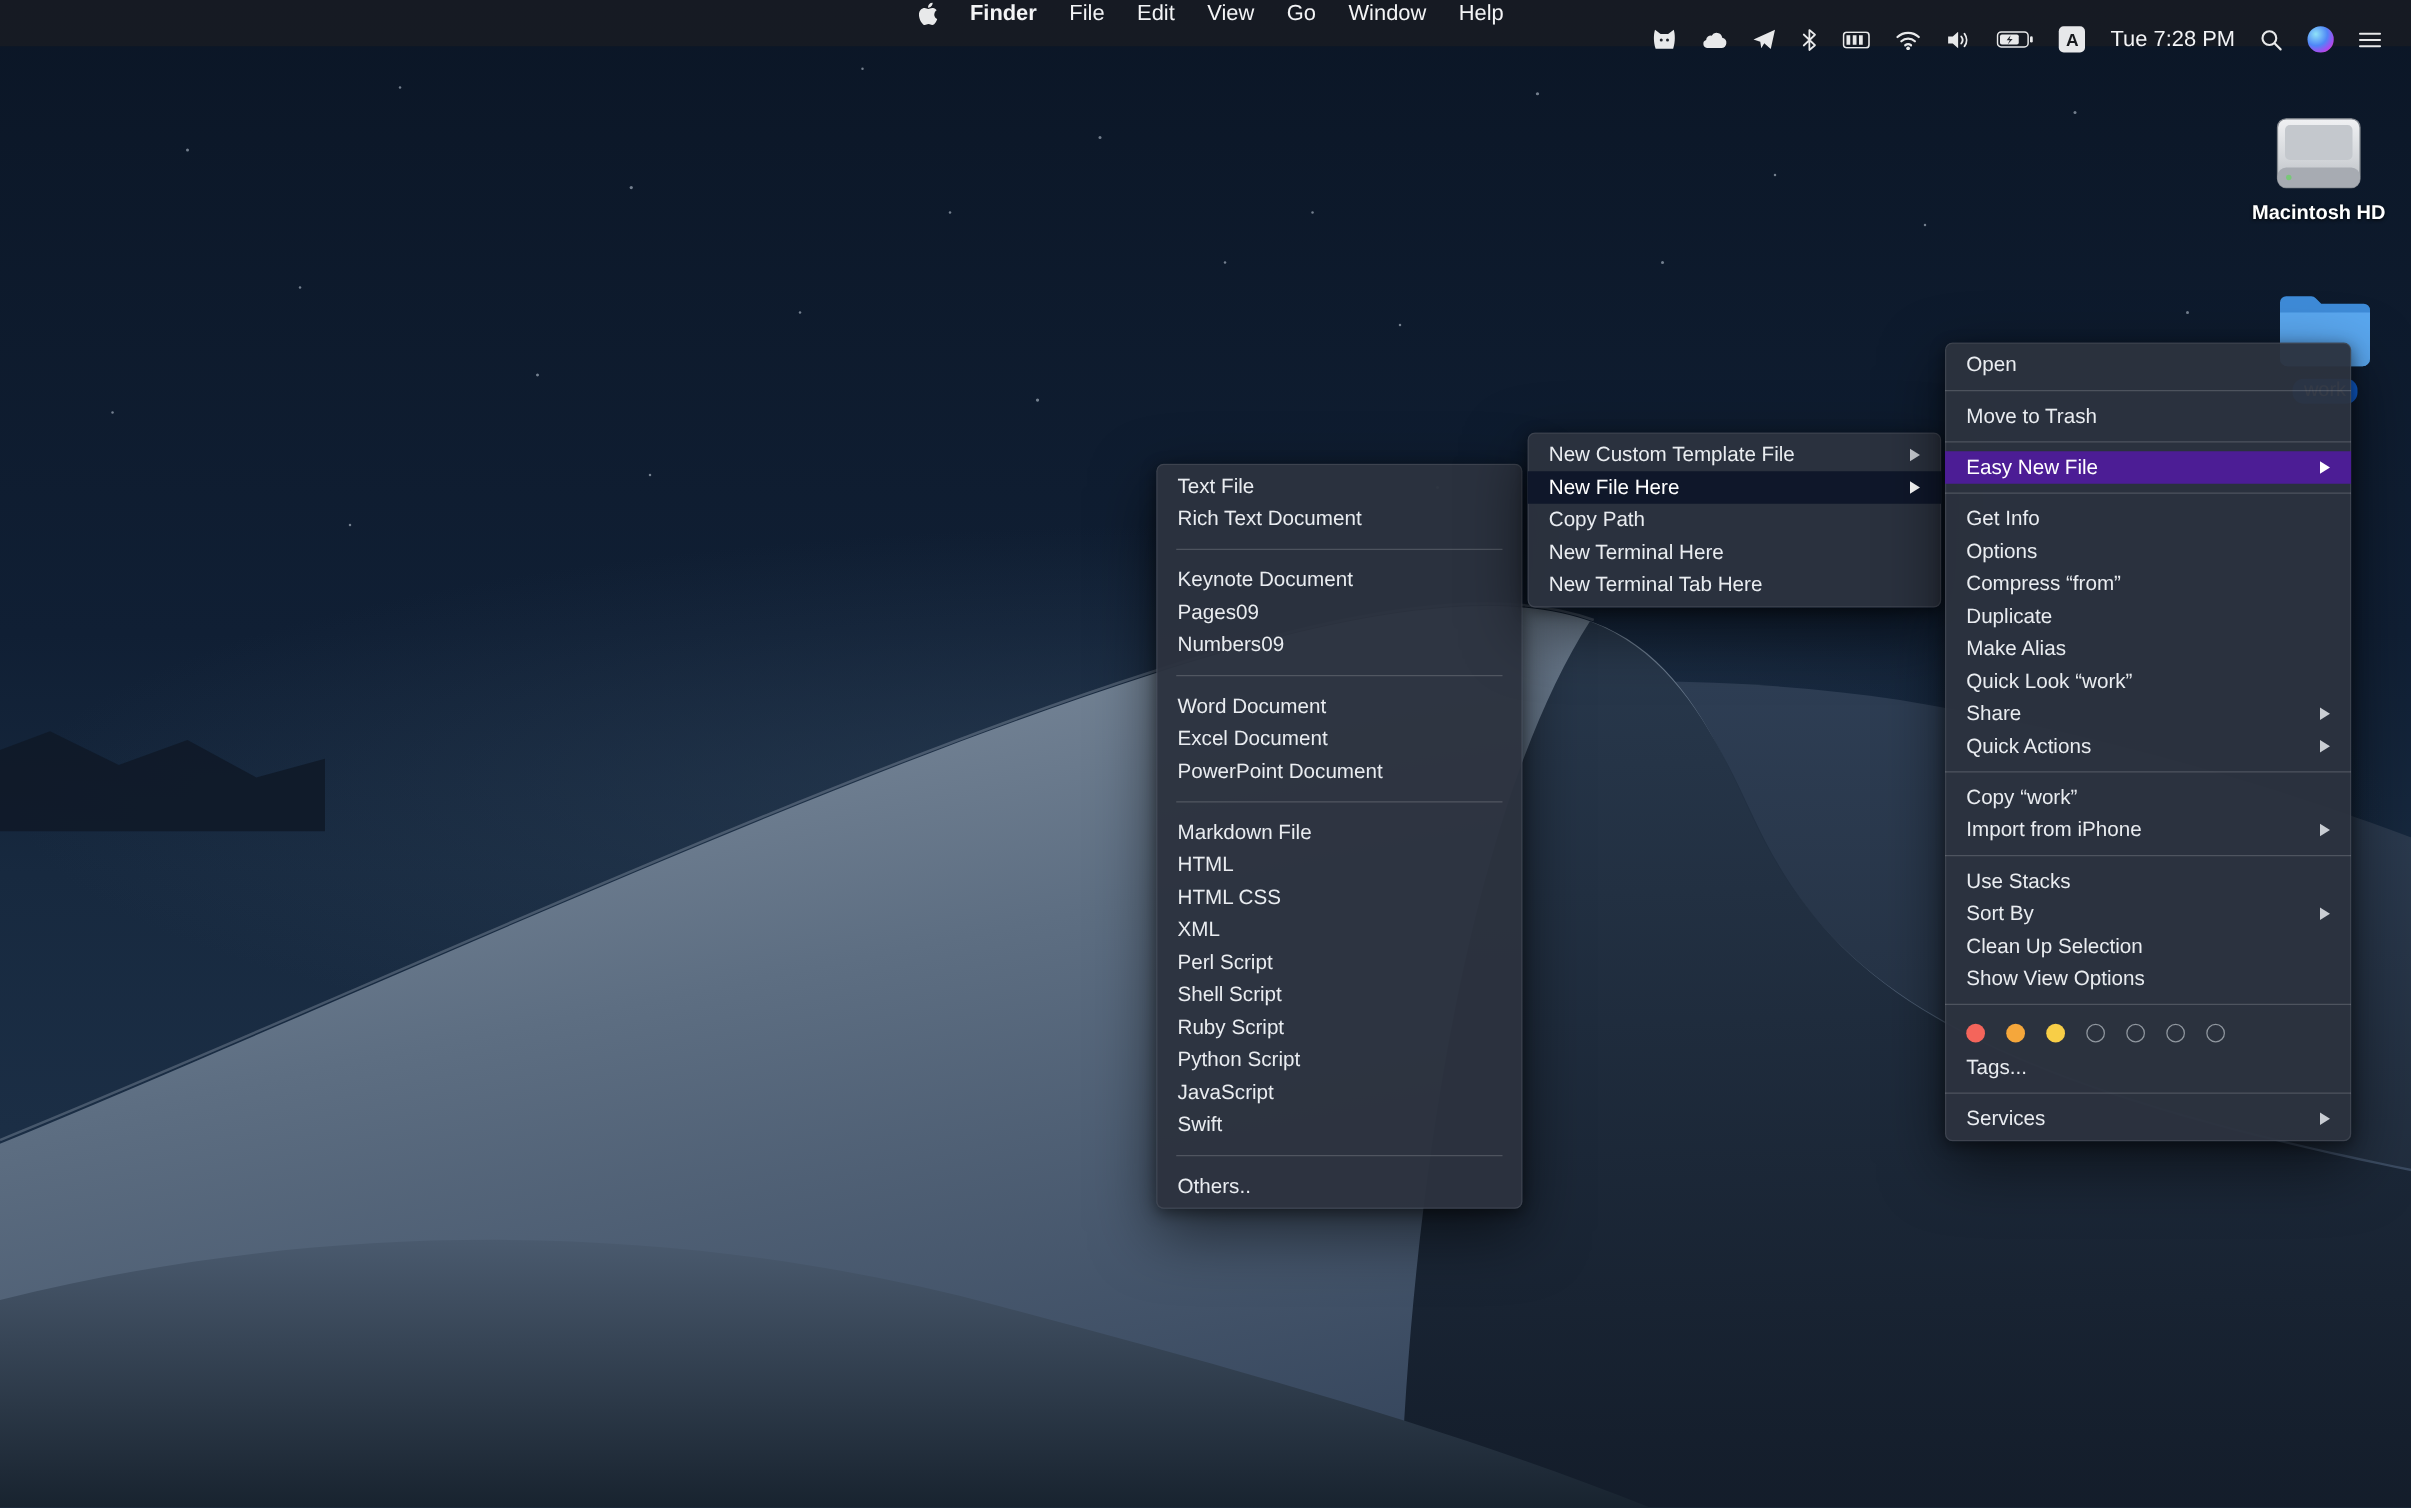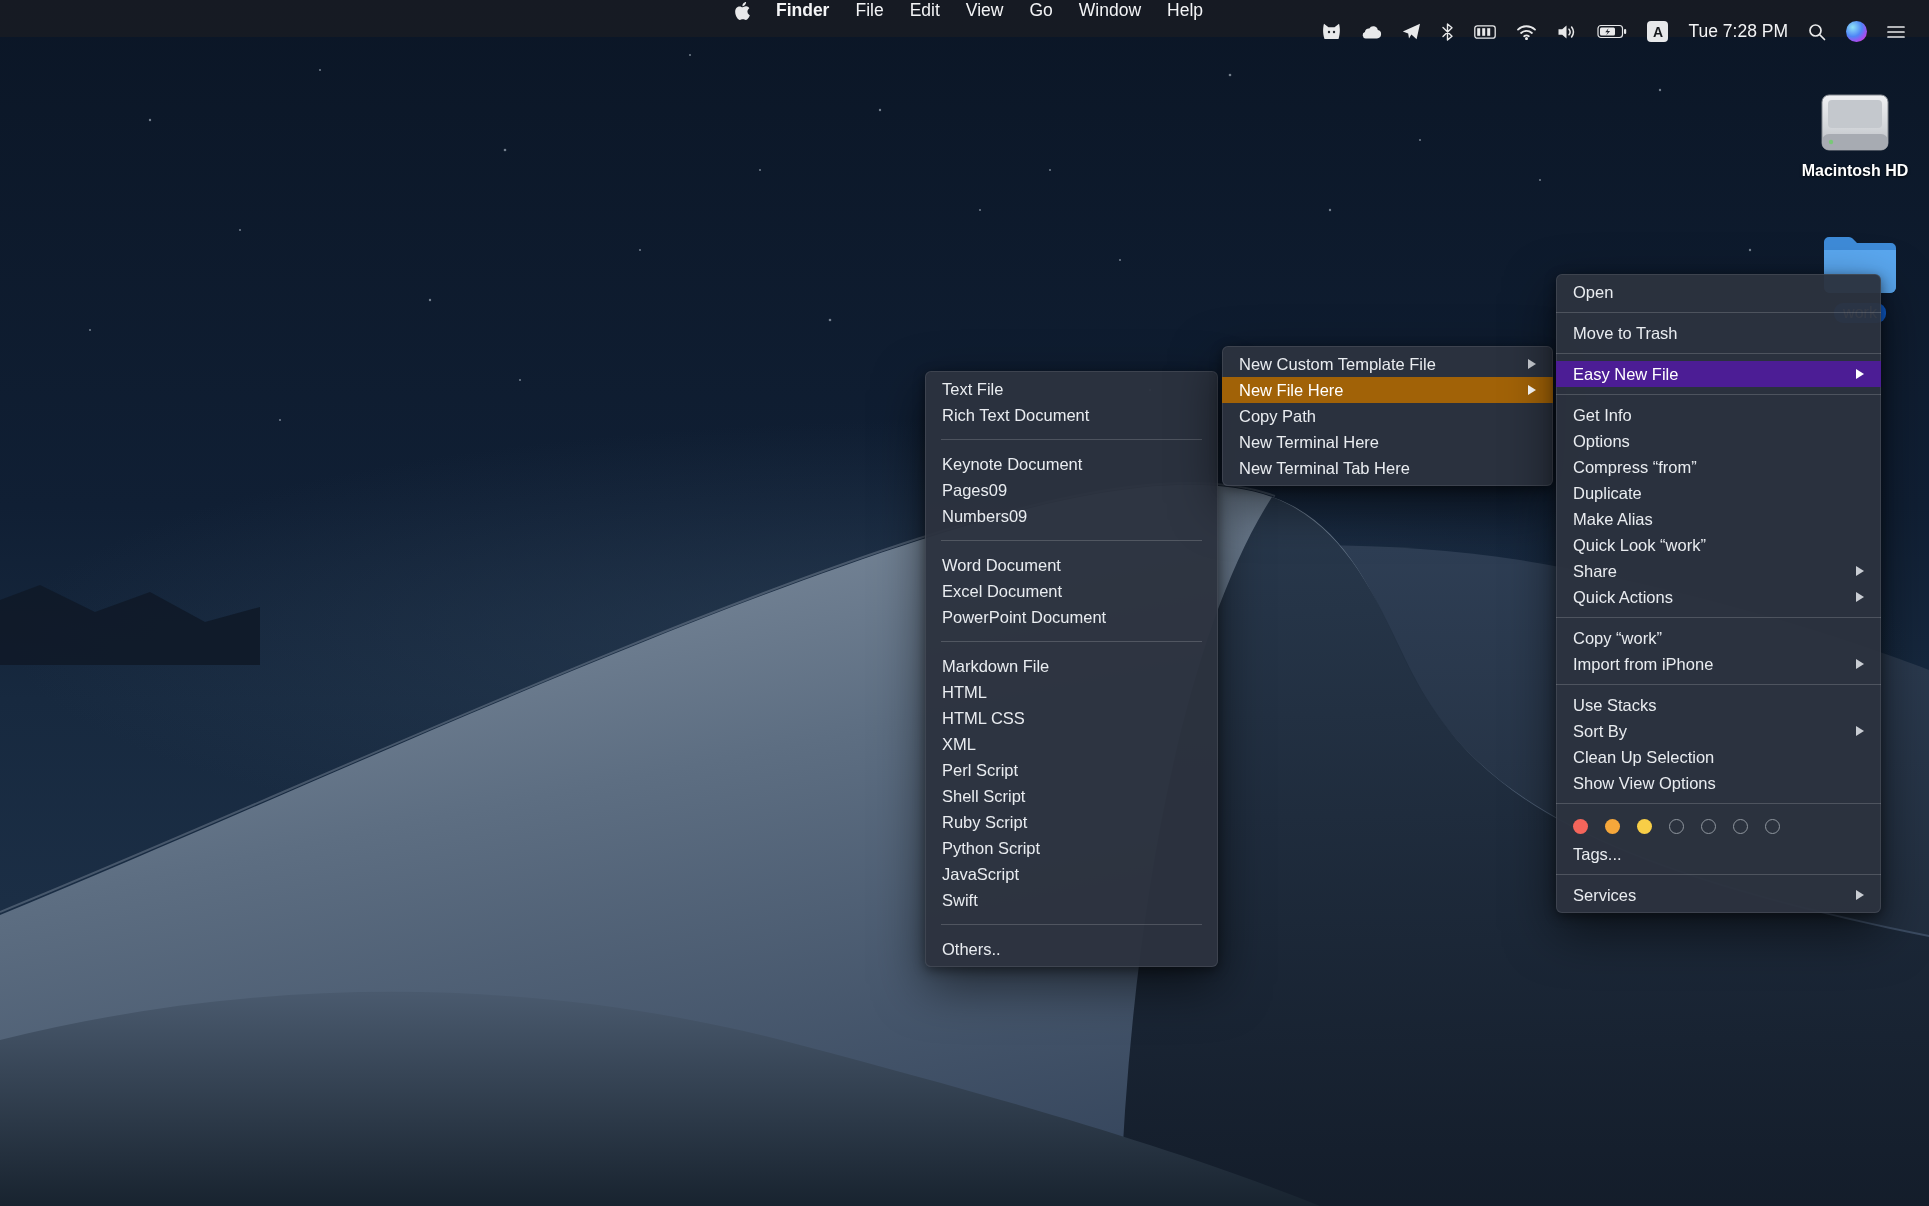--- a/index.html
+++ b/index.html
@@ -250,21 +250,21 @@
   <div class="mi">
       <span class="lbl">Others..</span>
     </div>
 </div>
 
 <div class="menu" id="easy-submenu">
   <div class="mi">
     <span class="lbl">New Custom Template File</span>
     <span class="arrow"></span>
   </div>
-  <div class="mi hl" style="background: #a16207;">
+  <div class="mi hl" style="background: #0f172a;">
     <span class="lbl">New File Here</span>
     <span class="arrow"></span>
   </div>
   <div class="mi">
       <span class="lbl">Copy Path</span>
     </div>
   <div class="mi">
       <span class="lbl">New Terminal Here</span>
     </div>
   <div class="mi">

